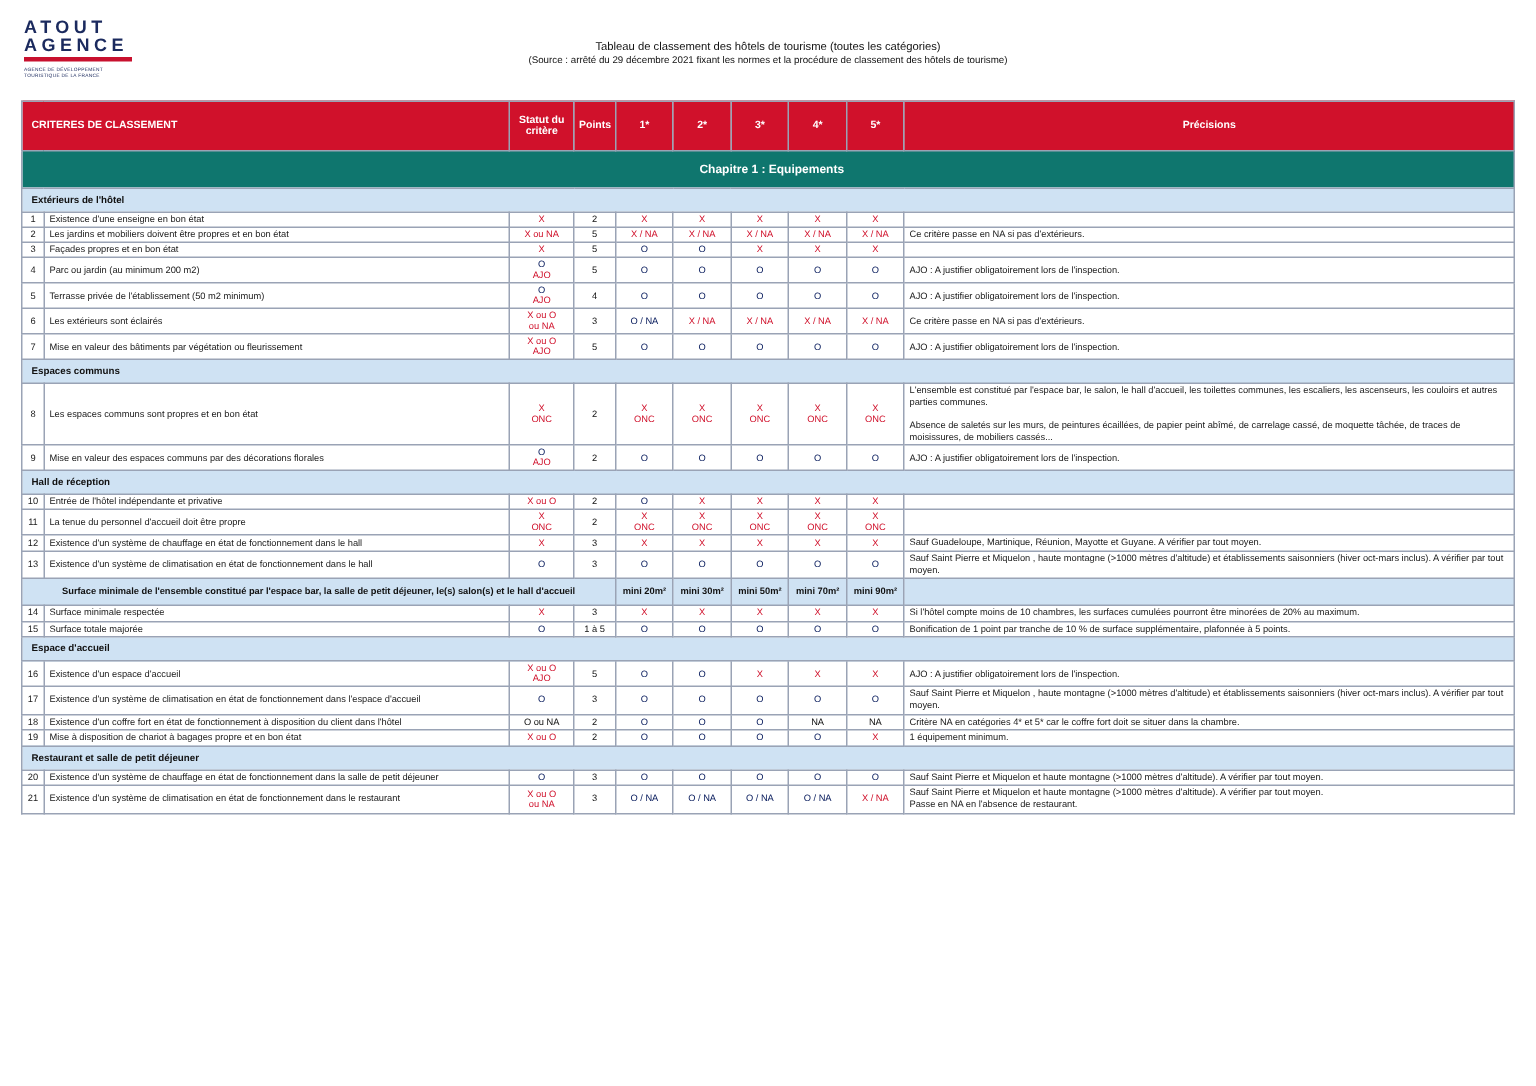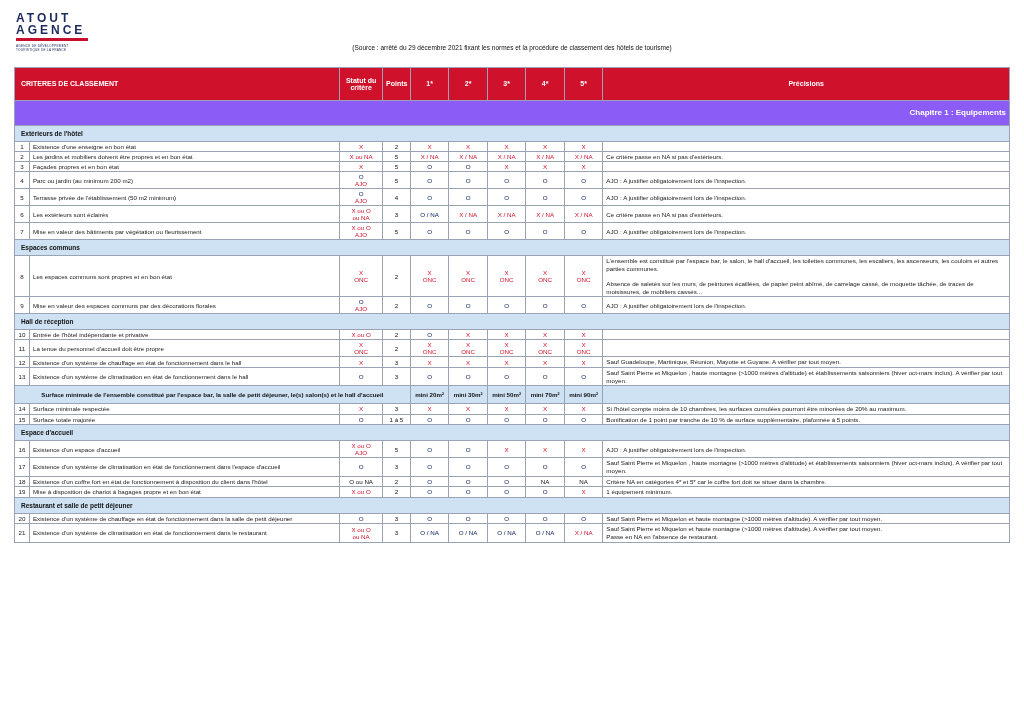--- a/index.html
+++ b/index.html
@@ -6,21 +6,21 @@
   body{
     width:1024px;height:724px;
     background:#ffffff;
     font-family:"Liberation Sans", sans-serif;
     color:#1a1a1a;
     overflow:hidden;
   }
   .page{position:relative;width:1024px;height:724px;}
 
   
-  .header{display:flex;align-items:flex-end;padding:12px 16px 4px 16px;}
+  .header{display:flex;align-items:center;padding:12px 16px 4px 16px;}
   .logo{width:72px;flex:0 0 72px;}
   .logo .ln{
     font-family:"Liberation Sans",sans-serif;
     font-weight:bold;font-size:12px;letter-spacing:3px;color:#1b2a5e;line-height:12px;
   }
   .logo .bar{height:3px;background:#c8102e;margin:2px 0 3px 0;width:72px;}
   .logo .sub{font-size:3.2px;line-height:4.4px;color:#1b2a5e;letter-spacing:.2px;}
   .titlewrap{flex:1;text-align:center;padding-top:6px;}
   .titlewrap .t1{font-size:7.5px;color:#111;line-height:11px;}
   .titlewrap .t2{font-size:6.5px;color:#111;line-height:10px;}
@@ -48,22 +48,22 @@
 
   
   tr.head td{
     background:#d0112b;color:#ffffff;font-weight:bold;
     text-align:center;font-size:7px;height:30px;
   }
   tr.head td.left{text-align:left;padding-left:6px;}
 
   
   tr.chapter td{
-    background:#8b5cf6;color:#ffffff;font-weight:bold;
-    font-size:8px;height:22px;padding-left:8px;text-align:right;
+    background:#0f766e;color:#ffffff;font-weight:bold;
+    font-size:8px;height:22px;padding-left:8px;text-align:center;
   }
   
   tr.section td{
     background:#cfe2f3;color:#111;font-weight:bold;
     font-size:6.5px;height:13px;padding-left:6px;text-align:left;
   }
   
   tr.band td{
     background:#cfe2f3;color:#111;font-weight:bold;
     font-size:6.2px;height:15px;text-align:center;
@@ -86,20 +86,21 @@
 
   <div class="header">
     <div class="logo">
       <div class="ln">ATOUT</div>
       <div class="ln">AGENCE</div>
       <div class="bar"></div>
       <div class="sub">AGENCE DE DÉVELOPPEMENT</div>
       <div class="sub">TOURISTIQUE DE LA FRANCE</div>
     </div>
     <div class="titlewrap">
+      <div class="t1">Tableau de classement des hôtels de tourisme (toutes les catégories)</div>
       <div class="t2">(Source : arrêté du 29 décembre 2021 fixant les normes et la procédure de classement des hôtels de tourisme)</div>
     </div>
     <div style="width:72px;flex:0 0 72px;"></div>
   </div>
 
   <table class="grid">
     <colgroup>
       <col class="c-num">
         <col class="c-crit">
         <col class="c-stat">

